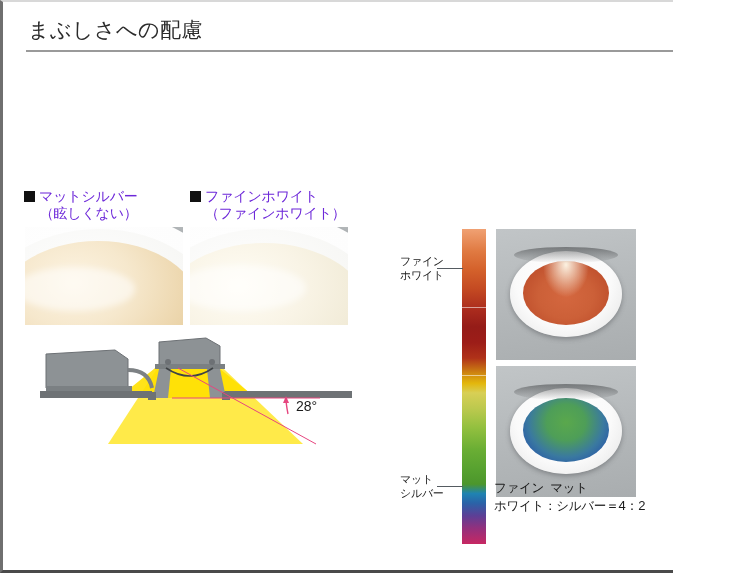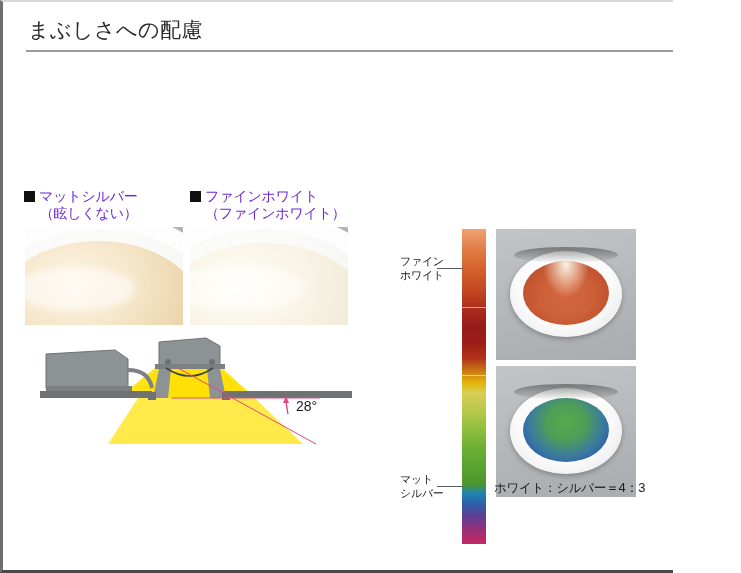--- a/index.html
+++ b/index.html
@@ -364,16 +364,17 @@
     <div class="topshade"></div>
   </div>
 
   <div class="lum-photo" id="lum-photo-matt-silver">
     <div class="ring"></div>
     <div class="disc"></div>
     <div class="topshade"></div>
   </div>
 
   <div id="ratio-note">
-    <span class="ln"><span>ホワイト</span><span>：</span><span>シルバー</span><span class="eq">＝4：3</span></span>
+    <span class="ln"><span>ファイン</span>&nbsp;&nbsp;<span>マット</span></span>
+    <span class="ln"><span>ホワイト</span><span>：</span><span>シルバー</span><span class="eq">＝4：2</span></span>
   </div>
 
 </div>
 
 </body></html>

